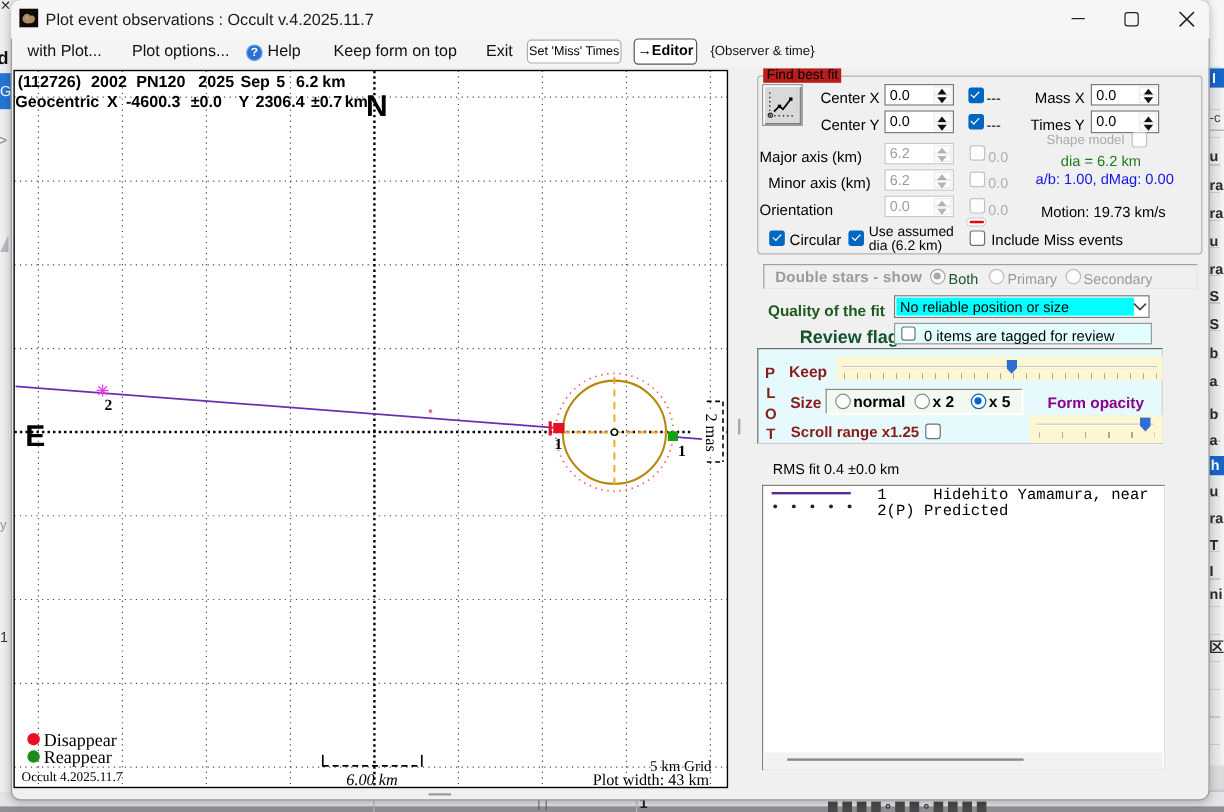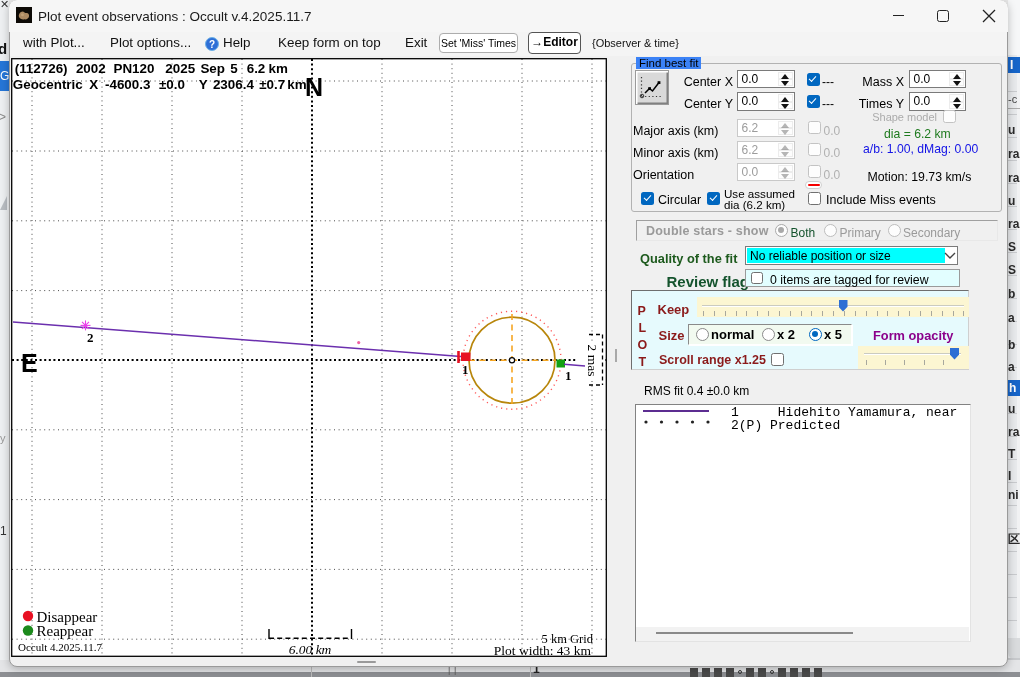--- a/index.html
+++ b/index.html
@@ -208,21 +208,21 @@
   <text x="582" y="584.5" text-anchor="end" font-family="Liberation Serif,serif" font-size="12.5">5 km Grid</text>
   <text x="580" y="596.5" text-anchor="end" font-family="Liberation Serif,serif" font-size="13.5">Plot width: 43 km</text>
   <rect x="0.7" y="0.7" width="594.6" height="597.6" fill="none" stroke="#000" stroke-width="1.3"></rect>
 </svg>
 <div class="abs" style="left:615px;top:349px;width:2px;height:13px;background:#a9a9a9;"></div>
 <div class="abs" style="left:357px;top:660.5px;width:19px;height:2.5px;background:#9a9a9a;border-radius:2px;"></div>
 
 <div id="panel">
 
   <div class="abs" style="left:630.7px;top:63.4px;width:371px;height:149px;border:1px solid #b2b2b2;border-radius:3px;"></div>
-  <div class="abs" style="left:636px;top:57px;background:#3b82f6;padding:0 3px;font-size:11.5px;color:#000;">Find best fit</div>
+  <div class="abs" style="left:636px;top:57px;background:#b91c1c;padding:0 3px;font-size:11.5px;color:#000;">Find best fit</div>
 
   <div class="abs" style="left:635px;top:70px;width:34px;height:35px;background:#d9d9d9;border:1px solid #9a9a9a;box-shadow:inset 1.5px 1.5px 0 #fff,inset -1.5px -1.5px 0 #808080;"></div>
   <svg class="abs" style="left:638px;top:73px;" width="28" height="29">
     <g stroke="#333" stroke-width="1.2" stroke-dasharray="1.2 2.4">
       <line x1="3.5" y1="4" x2="3.5" y2="23"></line>
         <line x1="3.5" y1="23.5" x2="25" y2="23.5"></line>
     </g>
     <circle cx="4" cy="23" r="1.8" fill="none" stroke="#333" stroke-width="1"></circle>
     <polyline points="7,20 11.5,15.5 14.5,18 21,9.5" fill="none" stroke="#000" stroke-width="1.5"></polyline>
     <rect x="10.2" y="14.2" width="2.8" height="2.8" fill="#000"></rect>
@@ -271,21 +271,21 @@
   <div class="fld dis" style="left:736.5px;top:118.5px;width:58px;height:18.5px;">
       <span class="v">6.2</span>
       <span class="spin dis">
         <b class="u"></b>
         <b class="d"></b>
       </span>
     </div>
   <div class="cb disoff" style="left:807.5px;top:121px;"></div>
   <div class="lbl" style="left:823.5px;top:123.5px;color:#b0b0b0;">0.0</div>
   <div class="lbl" style="left:884px;top:126.5px;font-size:12.2px;color:#1e7a1e;">dia = 6.2 km</div>
-  <div class="lbl" style="left:633px;top:145.5px;width:100px;text-align:left;font-size:12.5px;">Minor axis (km)</div>
+  <div class="lbl" style="left:633px;top:145.5px;width:100px;text-align:center;font-size:12.5px;">Minor axis (km)</div>
   <div class="fld dis" style="left:736.5px;top:140.5px;width:58px;height:18.5px;">
       <span class="v">6.2</span>
       <span class="spin dis">
         <b class="u"></b>
         <b class="d"></b>
       </span>
     </div>
   <div class="cb disoff" style="left:807.5px;top:143px;"></div>
   <div class="lbl" style="left:823.5px;top:145.5px;color:#b0b0b0;">0.0</div>
   <div class="lbl" style="left:863px;top:142px;font-size:12.2px;color:#1414e6;">a/b: 1.00, dMag: 0.00</div>

